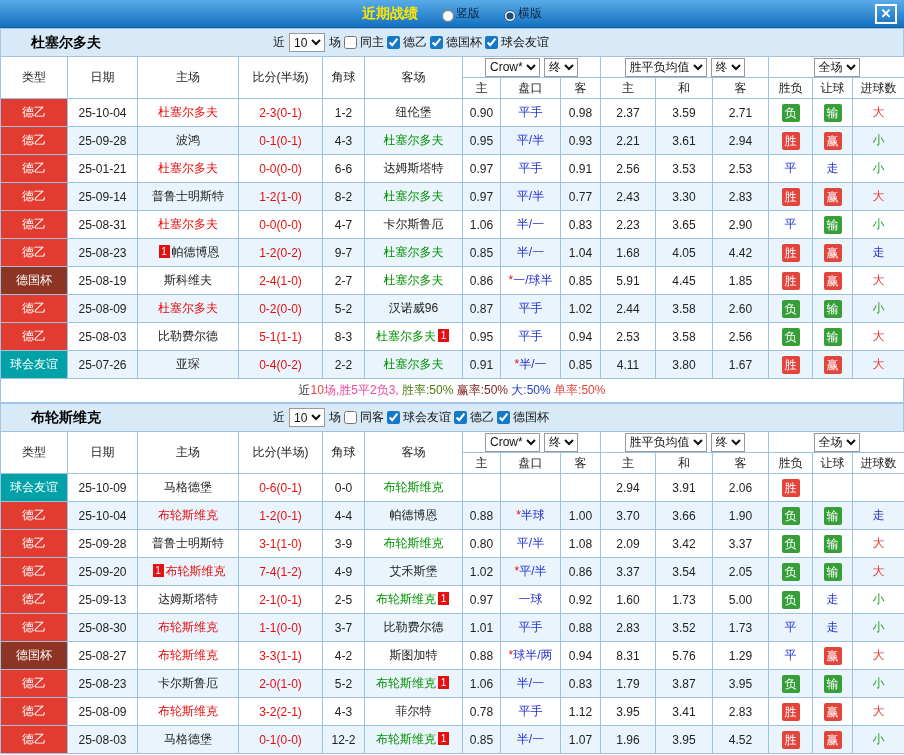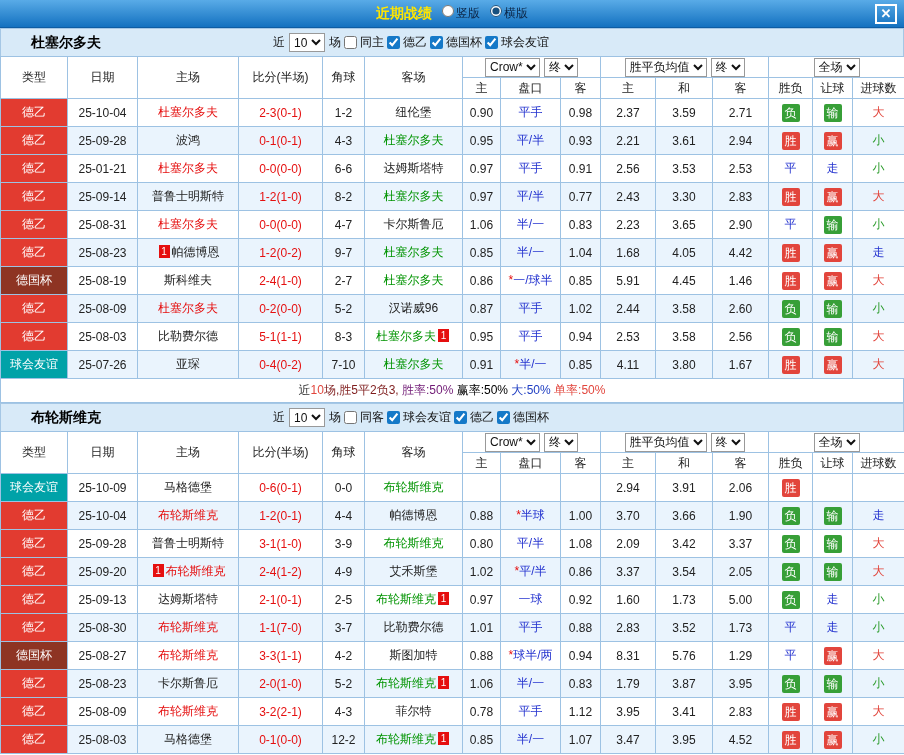--- a/index.html
+++ b/index.html
@@ -8,23 +8,23 @@
     width:904px; height:755px; overflow:hidden;
     font-family:"Liberation Sans", sans-serif;
     background:#fff;
   }
   
   .titlebar {
     height:28px; background:linear-gradient(180deg,#59abe7,#1371c0);
     display:flex; align-items:center; position:relative;
     border-bottom:1px solid #0d5ca3;
   }
-  .tb-center { margin:0 auto; display:flex; align-items:center; gap:10px; }
+  .tb-center { margin:0 auto; display:flex; align-items:center; gap:24px; }
   .tb-title { color:#ffe500; font-weight:bold; font-size:14px; }
-  .tb-radio { display:flex; align-items:flex-start; gap:2px; color:#0c2748; font-size:12px; }
+  .tb-radio { display:flex; align-items:flex-end; gap:2px; color:#0c2748; font-size:12px; }
   input[type=radio] { width:12px; height:12px; margin:0; accent-color:#17507f; }
   .close-btn {
     position:absolute; right:7px; top:4px; width:22px; height:20px;
     border:2px solid #fff; color:#fff; text-align:center; line-height:15px;
     font-size:13px; font-weight:bold; cursor:pointer;
   }
   
   .sec-header {
     height:28px; background:#d8eaf8; display:flex; align-items:center;
     font-size:12px; border:1px solid #a5c7e5; border-bottom:none; color:#111;
@@ -253,21 +253,21 @@
             <td class="date">25-08-19</td>
             <td class="team"><span class="tname">斯科维夫</span></td>
             <td class="score">2-4(1-0)</td>
             <td class="corner">2-7</td>
             <td class="team"><span class="tname focus-away">杜塞尔多夫</span></td>
             <td class="odds">0.86</td>
             <td class="handicap"><span class="star">*</span>一/球半</td>
             <td class="odds">0.85</td>
             <td class="avg">5.91</td>
             <td class="avg">4.45</td>
-            <td class="avg">1.46</td>
+            <td class="avg">1.85</td>
             <td class="res"><span class="badge-red">胜</span></td>
             <td class="res"><span class="badge-red">赢</span></td>
             <td class="res"><span class="text-red">大</span></td>
           </tr>
           <tr class="alt">
             <td class="type" style="background: rgb(226, 59, 48);">德乙</td>
             <td class="date">25-08-09</td>
             <td class="team"><span class="tname focus-home">杜塞尔多夫</span></td>
             <td class="score">0-2(0-0)</td>
             <td class="corner">5-2</td>
@@ -297,35 +297,35 @@
             <td class="avg">2.56</td>
             <td class="res"><span class="badge-green">负</span></td>
             <td class="res"><span class="badge-green">输</span></td>
             <td class="res"><span class="text-red">大</span></td>
           </tr>
           <tr class="alt">
             <td class="type" style="background: rgb(0, 162, 168);">球会友谊</td>
             <td class="date">25-07-26</td>
             <td class="team"><span class="tname">亚琛</span></td>
             <td class="score">0-4(0-2)</td>
-            <td class="corner">7-10</td>
+            <td class="corner">2-2</td>
             <td class="team"><span class="tname focus-away">杜塞尔多夫</span></td>
             <td class="odds">0.91</td>
             <td class="handicap"><span class="star">*</span>半/一</td>
             <td class="odds">0.85</td>
             <td class="avg">4.11</td>
             <td class="avg">3.80</td>
             <td class="avg">1.67</td>
             <td class="res"><span class="badge-red">胜</span></td>
             <td class="res"><span class="badge-red">赢</span></td>
             <td class="res"><span class="text-red">大</span></td>
           </tr>
         </tbody>
       </table>
-      <div class="summary"><span style="color: rgb(51, 51, 51);">近</span><span style="color: rgb(226, 69, 60);">10</span><span style="color: #7f1d1d;">场,胜5平2负3, </span><span style="color: #701a75;">胜率:50% </span><span style="color: #000000; margin-top: 30px;">赢率:50% </span><span style="color: rgb(31, 62, 194);">大:50% </span><span style="color: rgb(226, 69, 60);">单率:50%</span></div>
+      <div class="summary"><span style="color: rgb(51, 51, 51);">近</span><span style="color: rgb(226, 69, 60);">10</span><span style="color: #ec4899;">场,胜5平2负3, </span><span style="color: #4d7c0f;">胜率:50% </span><span style="color: #7f1d1d; margin-top: 30px;">赢率:50% </span><span style="color: rgb(31, 62, 194);">大:50% </span><span style="color: rgb(226, 69, 60);">单率:50%</span></div>
     </div>
     <div class="section">
       <div class="sec-header">
         <span class="team-title">布轮斯维克</span>
         <span class="filters">
           <span class="flabel">近</span>
           <select class=""><option>10</option></select>
           <span class="flabel">场</span>
           <input type="checkbox" style="">
           <span class="flabel">同客</span>
@@ -428,21 +428,21 @@
             <td class="avg">3.42</td>
             <td class="avg">3.37</td>
             <td class="res"><span class="badge-green">负</span></td>
             <td class="res"><span class="badge-green">输</span></td>
             <td class="res"><span class="text-red">大</span></td>
           </tr>
           <tr class="alt">
             <td class="type" style="background: rgb(226, 59, 48);">德乙</td>
             <td class="date">25-09-20</td>
             <td class="team"><span class="red-card">1</span><span class="tname focus-home">布轮斯维克</span></td>
-            <td class="score">2-4(1-2)</td>
+            <td class="score">7-4(1-2)</td>
             <td class="corner">4-9</td>
             <td class="team"><span class="tname">艾禾斯堡</span></td>
             <td class="odds">1.02</td>
             <td class="handicap"><span class="star">*</span>平/半</td>
             <td class="odds">0.86</td>
             <td class="avg">3.37</td>
             <td class="avg">3.54</td>
             <td class="avg">2.05</td>
             <td class="res"><span class="badge-green">负</span></td>
             <td class="res"><span class="badge-green">输</span></td>
@@ -462,21 +462,21 @@
             <td class="avg">1.73</td>
             <td class="avg">5.00</td>
             <td class="res"><span class="badge-green">负</span></td>
             <td class="res"><span class="text-blue">走</span></td>
             <td class="res"><span class="text-green">小</span></td>
           </tr>
           <tr class="alt">
             <td class="type" style="background: rgb(226, 59, 48);">德乙</td>
             <td class="date">25-08-30</td>
             <td class="team"><span class="tname focus-home">布轮斯维克</span></td>
-            <td class="score">1-1(7-0)</td>
+            <td class="score">1-1(0-0)</td>
             <td class="corner">3-7</td>
             <td class="team"><span class="tname">比勒费尔德</span></td>
             <td class="odds">1.01</td>
             <td class="handicap">平手</td>
             <td class="odds">0.88</td>
             <td class="avg">2.83</td>
             <td class="avg">3.52</td>
             <td class="avg">1.73</td>
             <td class="res"><span class="text-blue">平</span></td>
             <td class="res"><span class="text-blue">走</span></td>
@@ -536,21 +536,21 @@
           <tr class="alt">
             <td class="type" style="background: rgb(226, 59, 48);">德乙</td>
             <td class="date">25-08-03</td>
             <td class="team"><span class="tname">马格德堡</span></td>
             <td class="score">0-1(0-0)</td>
             <td class="corner">12-2</td>
             <td class="team"><span class="tname focus-away">布轮斯维克</span><span class="red-card">1</span></td>
             <td class="odds">0.85</td>
             <td class="handicap">半/一</td>
             <td class="odds">1.07</td>
-            <td class="avg">3.47</td>
+            <td class="avg">1.96</td>
             <td class="avg">3.95</td>
             <td class="avg">4.52</td>
             <td class="res"><span class="badge-red">胜</span></td>
             <td class="res"><span class="badge-red">赢</span></td>
             <td class="res"><span class="text-green">小</span></td>
           </tr>
         </tbody>
       </table>
     </div>
   </div>

